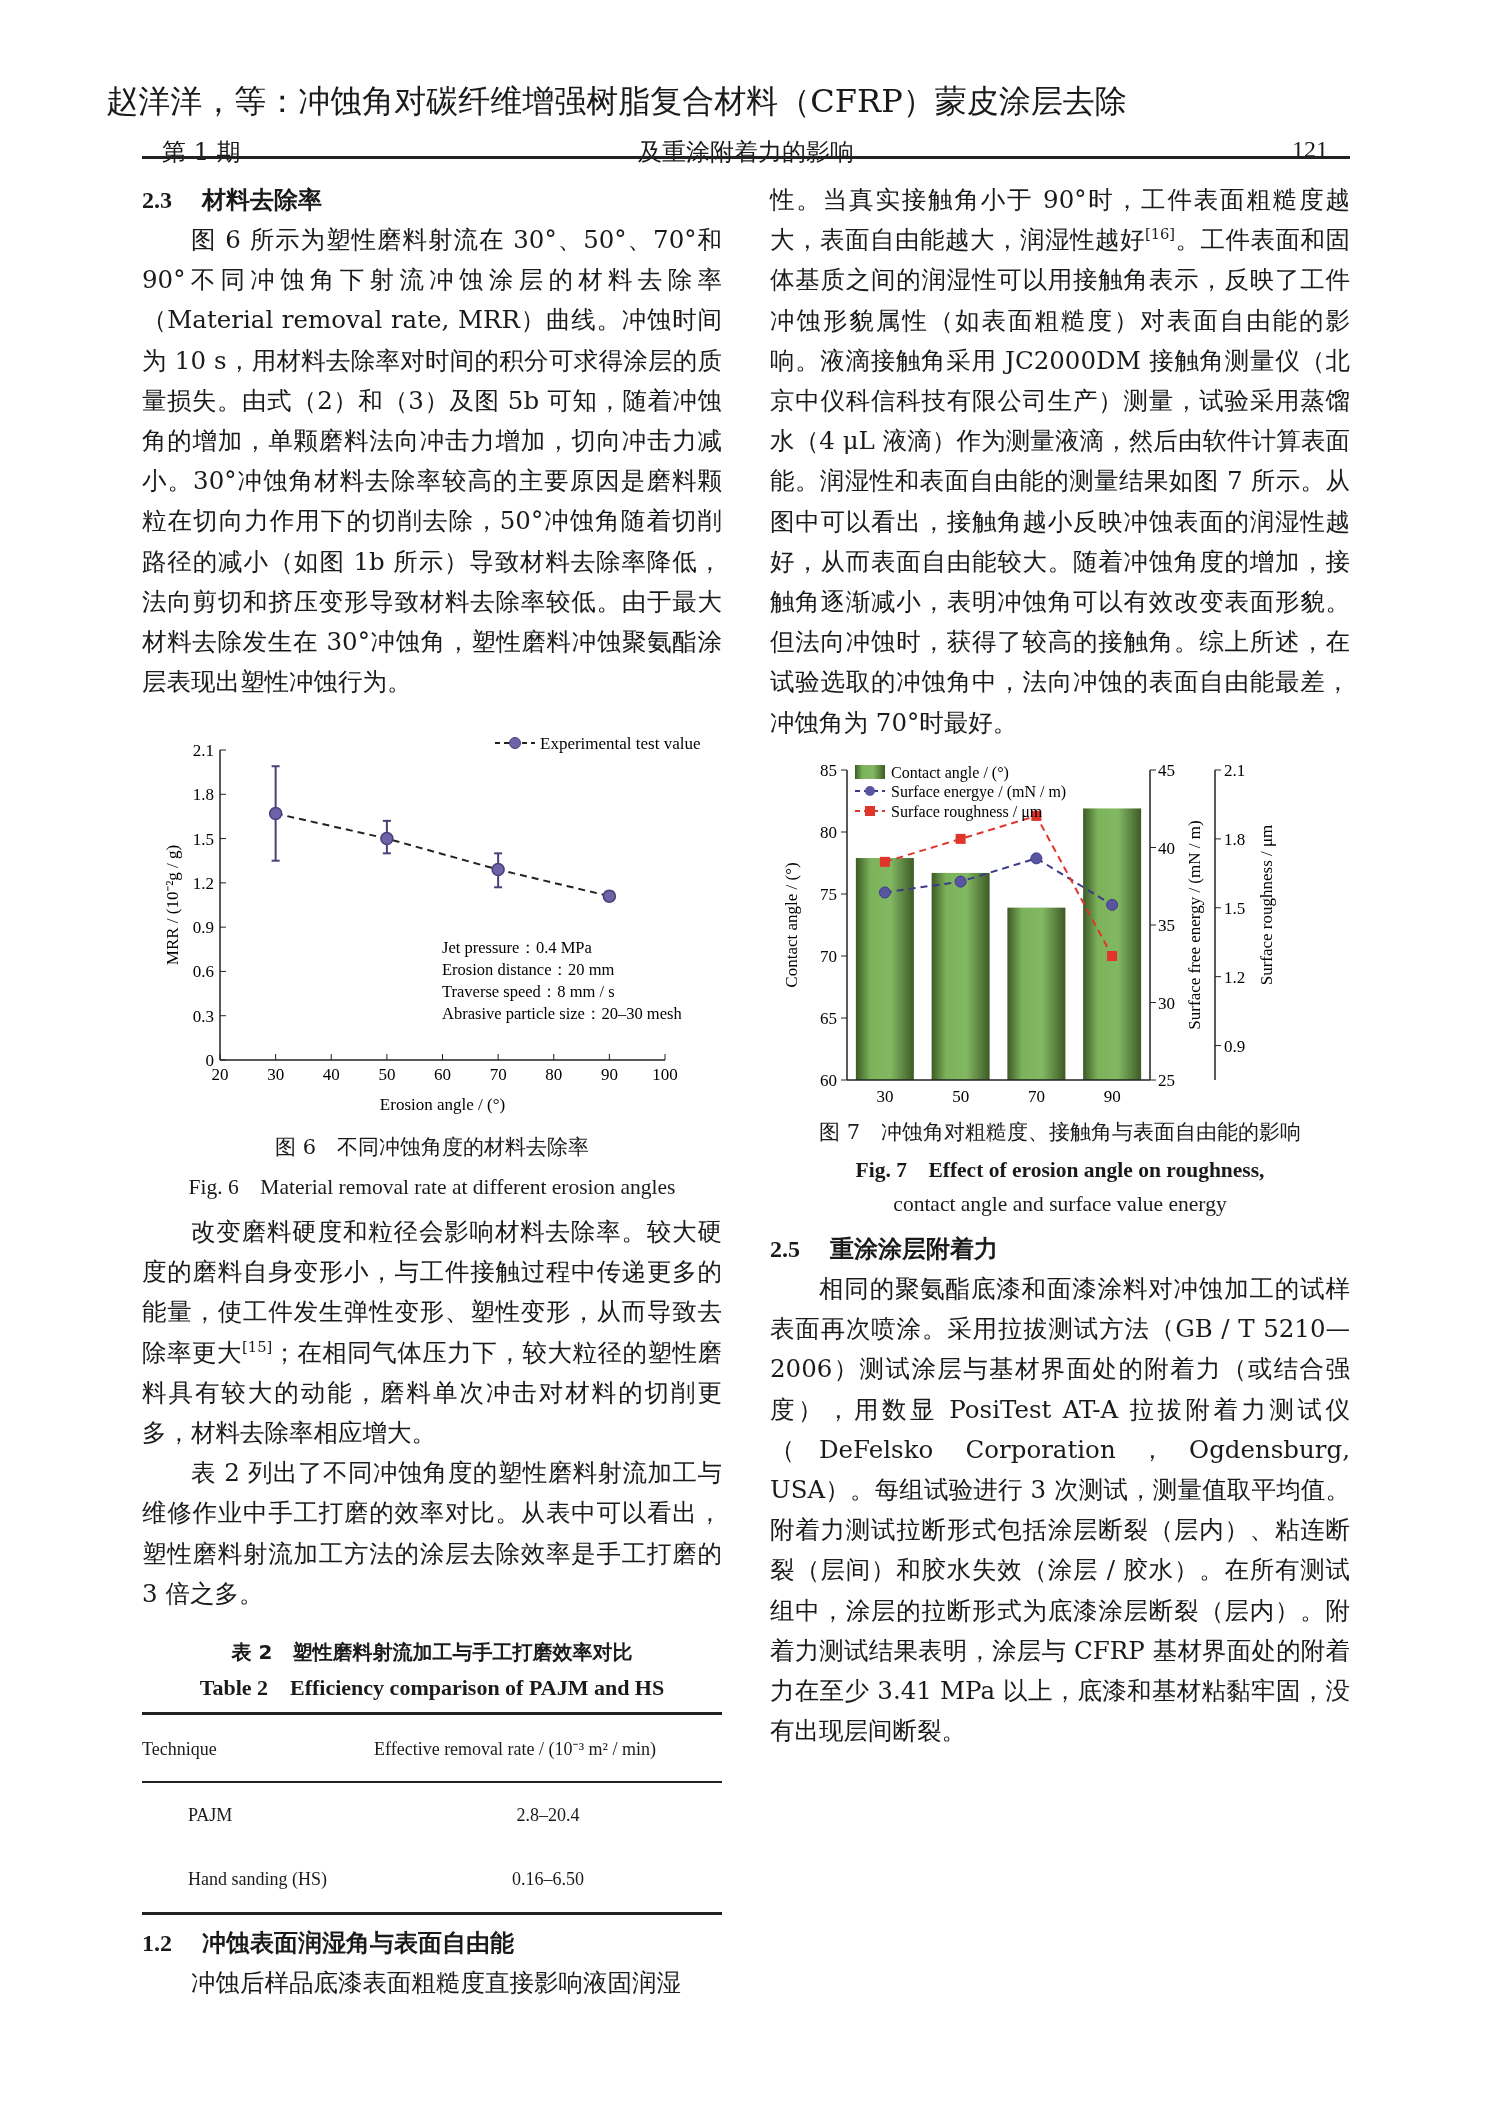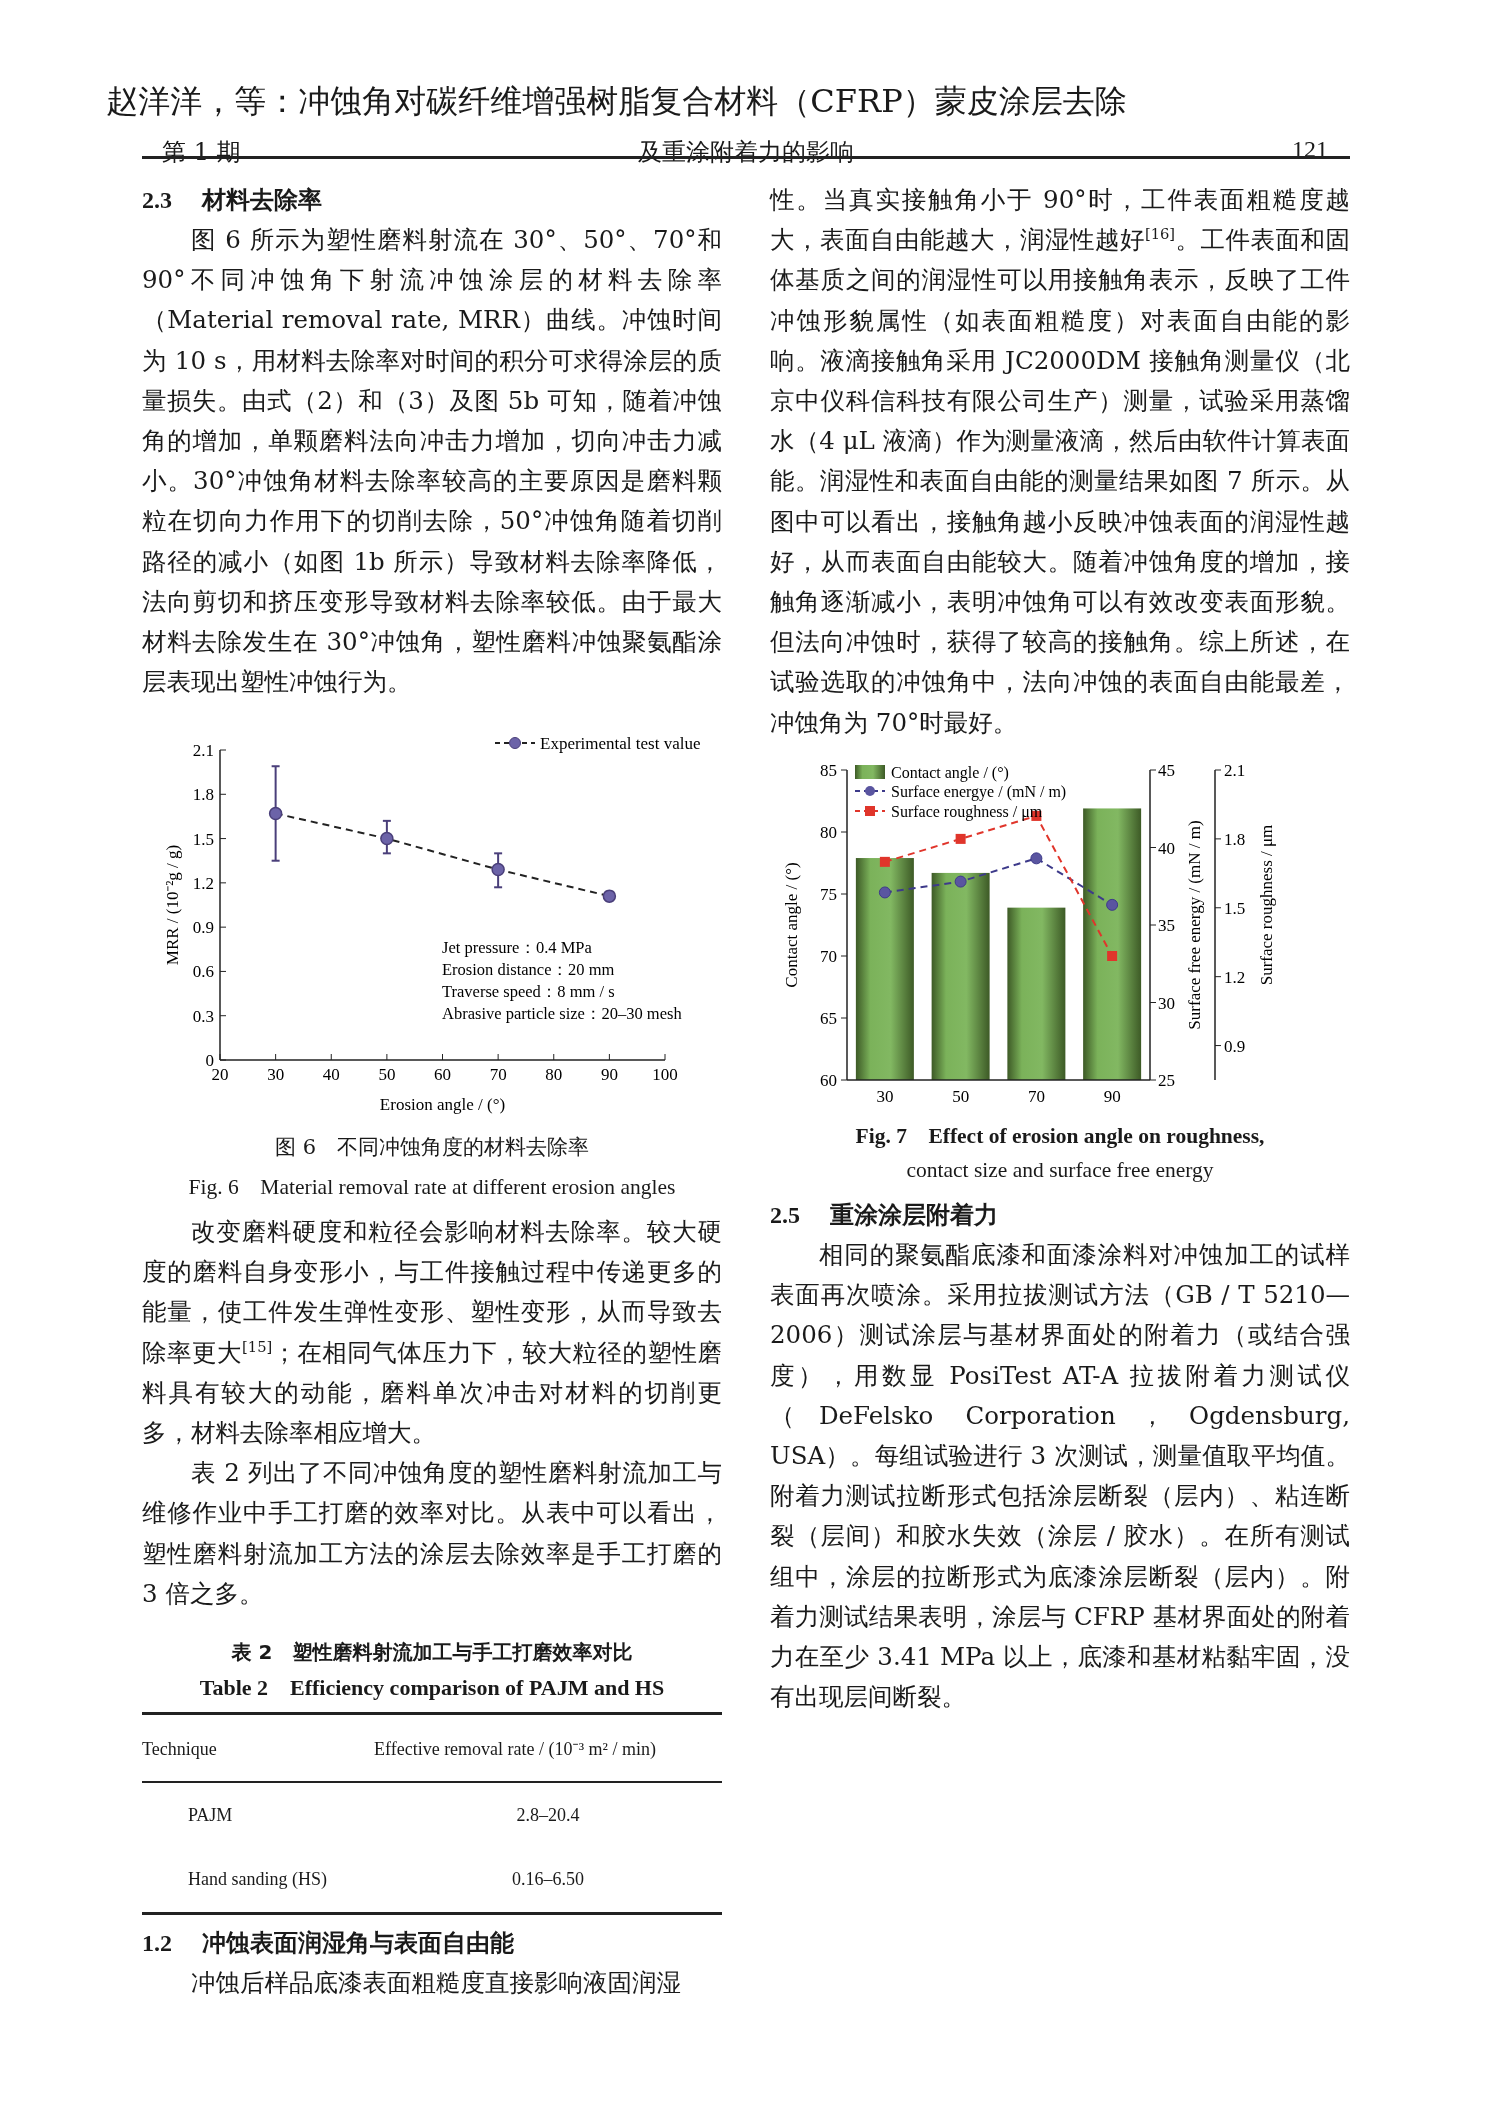--- a/index.html
+++ b/index.html
@@ -217,17 +217,18 @@
       <line x1="90" y1="46" x2="120" y2="46" stroke="#3d3a8a" stroke-width="2" stroke-dasharray="5,4"></line>
       <circle cx="105" cy="46" r="5" fill="#5a55a0"></circle>
       <text x="126" y="52" font-size="16">Surface energye / (mN / m)</text>
       <line x1="90" y1="66" x2="120" y2="66" stroke="#e0352b" stroke-width="2" stroke-dasharray="5,4"></line>
       <rect x="100" y="61" width="10" height="10" fill="#e0352b"></rect>
       <text x="126" y="72" font-size="16">Surface roughness / μm</text>
     </g>
 </svg>
 
 <div class="col" style="left:770px;top:1115px;">
+  <div class="cap">图 7　冲蚀角对粗糙度、接触角与表面自由能的影响</div>
   <div class="cap cap-en" style="margin-top:4px;font-weight:bold;">Fig. 7　Effect of erosion angle on roughness,</div>
-  <div class="cap cap-en">contact size and surface free energy</div>
+  <div class="cap cap-en">contact angle and surface value energy</div>
   <h2 class="sec" style="margin-top:8px;"><span class="num">2.5</span><span>重涂涂层附着力</span></h2>
   <p>相同的聚氨酯底漆和面漆涂料对冲蚀加工的试样表面再次喷涂。采用拉拔测试方法（GB / T 5210—2006）测试涂层与基材界面处的附着力（或结合强度），用数显 PosiTest AT-A 拉拔附着力测试仪（DeFelsko Corporation，Ogdensburg, USA）。每组试验进行 3 次测试，测量值取平均值。附着力测试拉断形式包括涂层断裂（层内）、粘连断裂（层间）和胶水失效（涂层 / 胶水）。在所有测试组中，涂层的拉断形式为底漆涂层断裂（层内）。附着力测试结果表明，涂层与 CFRP 基材界面处的附着力在至少 3.41 MPa 以上，底漆和基材粘黏牢固，没有出现层间断裂。</p>
 </div>
 
 </body></html>

